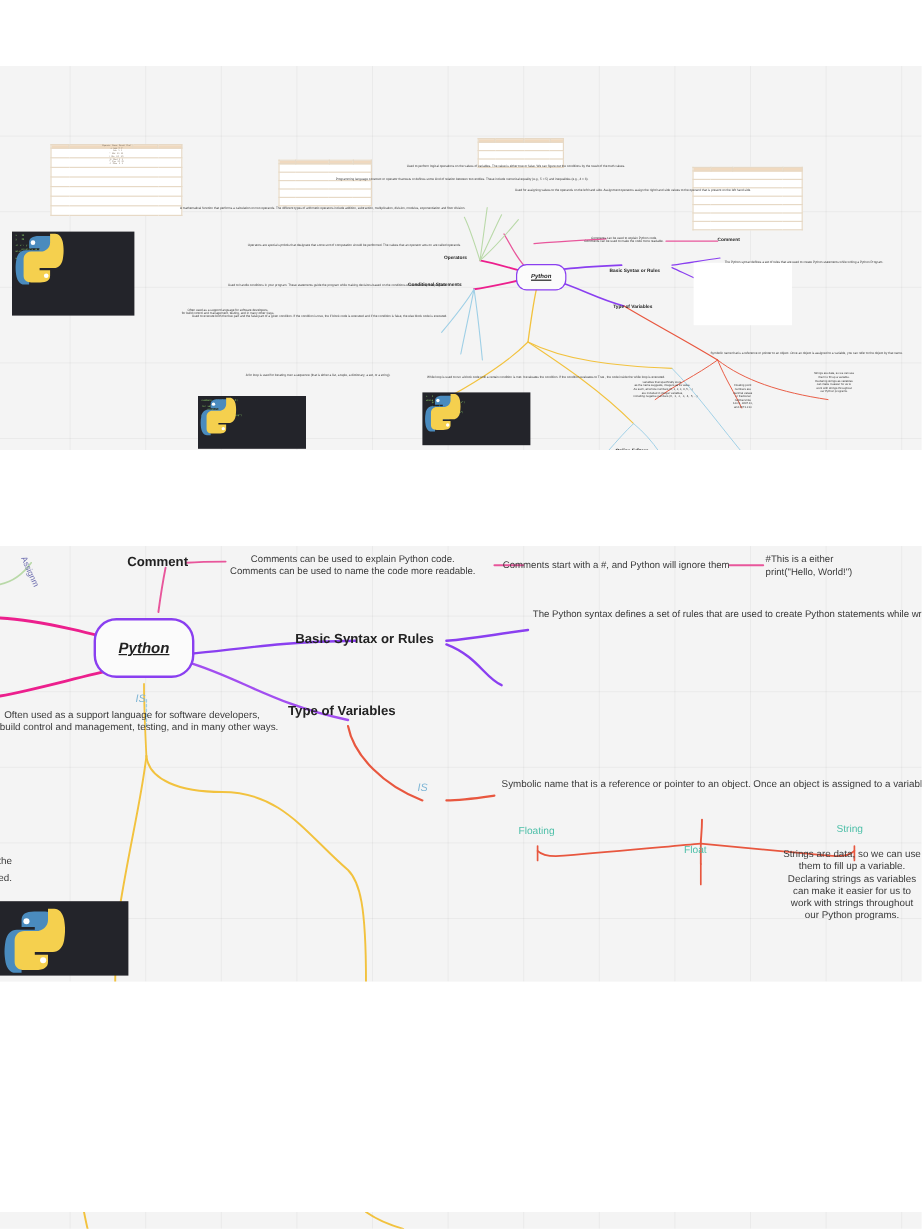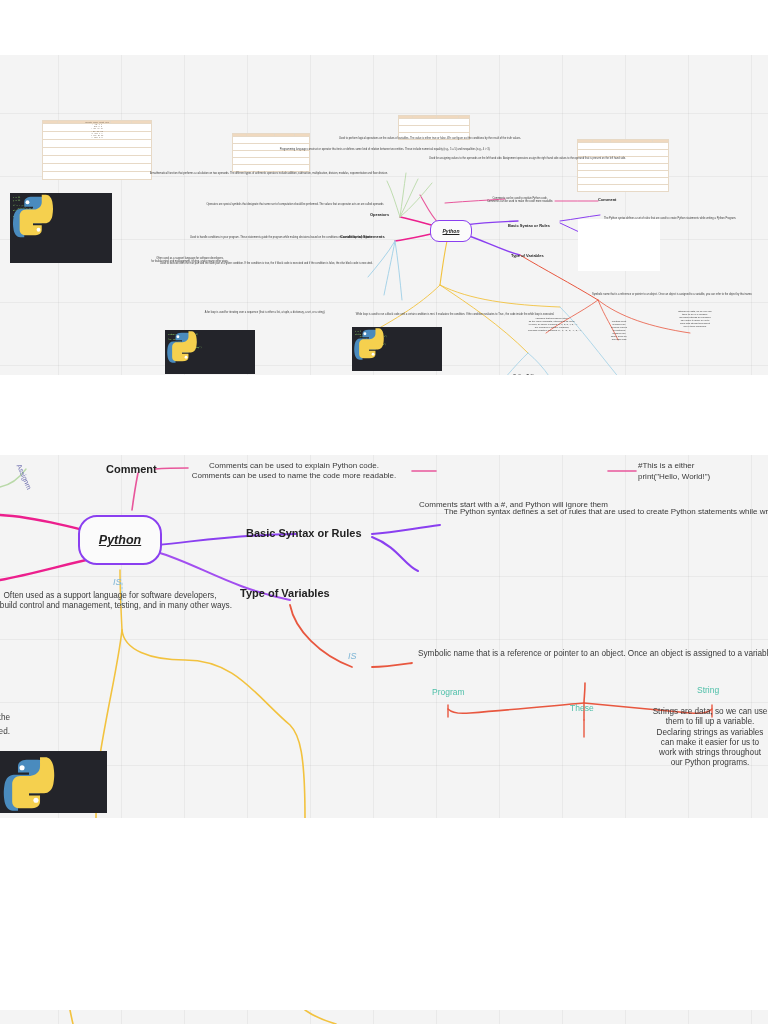--- a/index.html
+++ b/index.html
@@ -355,33 +355,33 @@
 
     <div class="t rot" style="left:22px;top:8px;font-size:7px;color:#6f6fb0;transform:rotate(66deg);">Assignm</div>
 
     <div class="py-node" style="left:78px;top:60px;width:80px;height:46px;">
       <span style="font-size:12.5px;">Python</span>
     </div>
 
     <div class="t node-label" style="left:106px;top:8px;font-size:11px;">Comment</div>
     <div class="t c" style="left:176px;top:6px;width:236px;font-size:8px;">Comments can be used to explain Python code.
 Comments can be used to name the code more readable.</div>
-    <div class="t" style="left:419px;top:11px;font-size:8px;margin-top:34px;">Comments start with a #, and Python will ignore them</div>
+    <div class="t" style="left:419px;top:11px;font-size:8px;">Comments start with a #, and Python will ignore them</div>
     <div class="t" style="left:638px;top:6px;font-size:8px;">#This is a either</div>
     <div class="t" style="left:638px;top:17px;font-size:8px;">print("Hello, World!")</div>
 
     <div class="t node-label" style="left:246px;top:72px;font-size:11px;">Basic Syntax or Rules</div>
     <div class="t" style="left:444px;top:52px;width:300px;font-size:8px;">The Python syntax defines a set of rules that are used to create Python statements while writing a Python Program.</div>
 
     <div class="t node-label" style="left:240px;top:132px;font-size:11px;">Type of Variables</div>
     <div class="t" style="left:348px;top:196px;font-size:9px;color:#7fb6d6;font-style:italic;">IS</div>
     <div class="t c" style="left:418px;top:194px;width:330px;font-size:8.2px;">Symbolic name that is a reference or pointer to an object. Once an object is assigned to a variable, you can refer to the object by that name.</div>
 
-    <div class="t" style="left:432px;top:232px;font-size:8.5px;color:#4dbfa8;">Program</div>
-    <div class="t" style="left:570px;top:248px;font-size:8.5px;color:#4dbfa8;">These</div>
+    <div class="t" style="left:432px;top:232px;font-size:8.5px;color:#4dbfa8;">Floating</div>
+    <div class="t" style="left:570px;top:248px;font-size:8.5px;color:#4dbfa8;">Float</div>
     <div class="t" style="left:697px;top:230px;font-size:8.5px;color:#4dbfa8;">String</div>
 
     <div class="t c" style="left:640px;top:252px;width:140px;font-size:8.2px;">Strings are data, so we can use
 them to fill up a variable.
 Declaring strings as variables
 can make it easier for us to
 work with strings throughout
 our Python programs.</div>
 
     <div class="t c" style="left:-36px;top:136px;width:292px;font-size:8.2px;">Often used as a support language for software developers,

